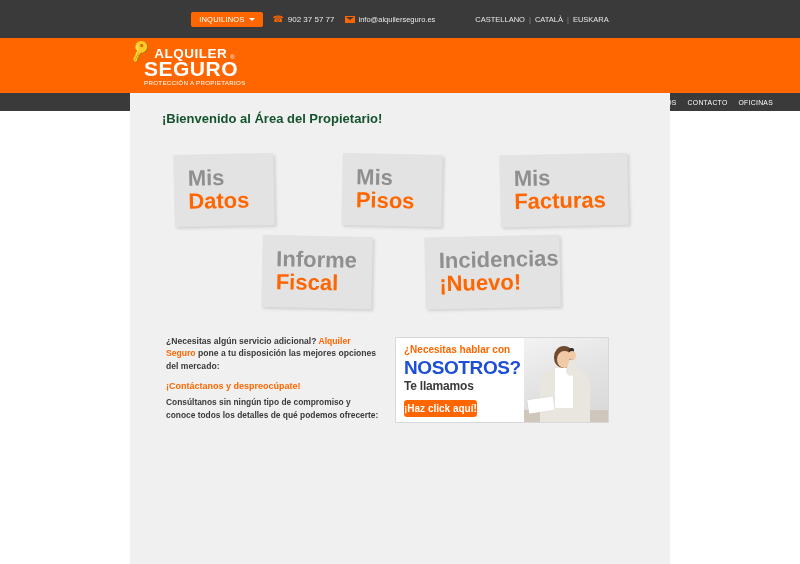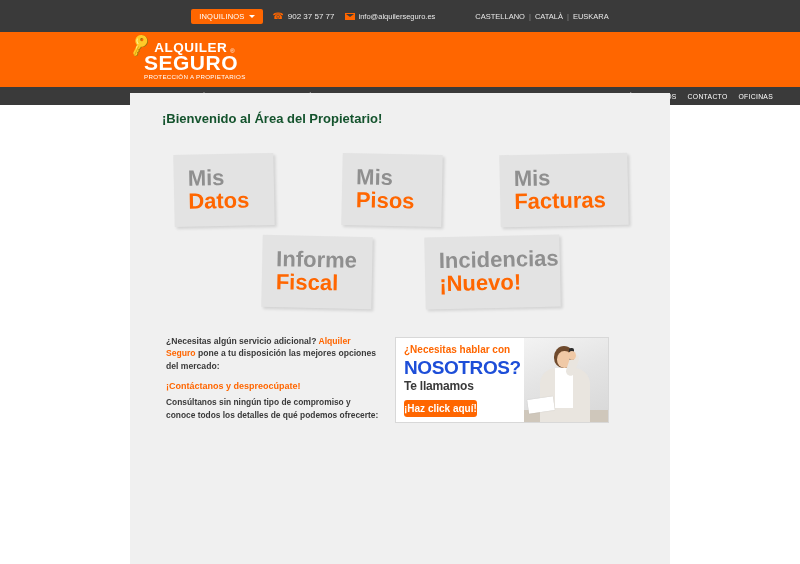--- a/index.html
+++ b/index.html
@@ -16,21 +16,21 @@
 
   #page {
     position: relative;
     width: 800px;
     height: 564px;
     background: #ffffff;
   }
 
   
   .topbar {
-    height: 32px;
+    height: 38px;
     background: #3a3a3a;
     display: flex;
     align-items: center;
     justify-content: center;
     gap: 10px;
     font-size: 8px;
     color: #dcdcdc;
     position: relative;
     z-index: 5;
   }

